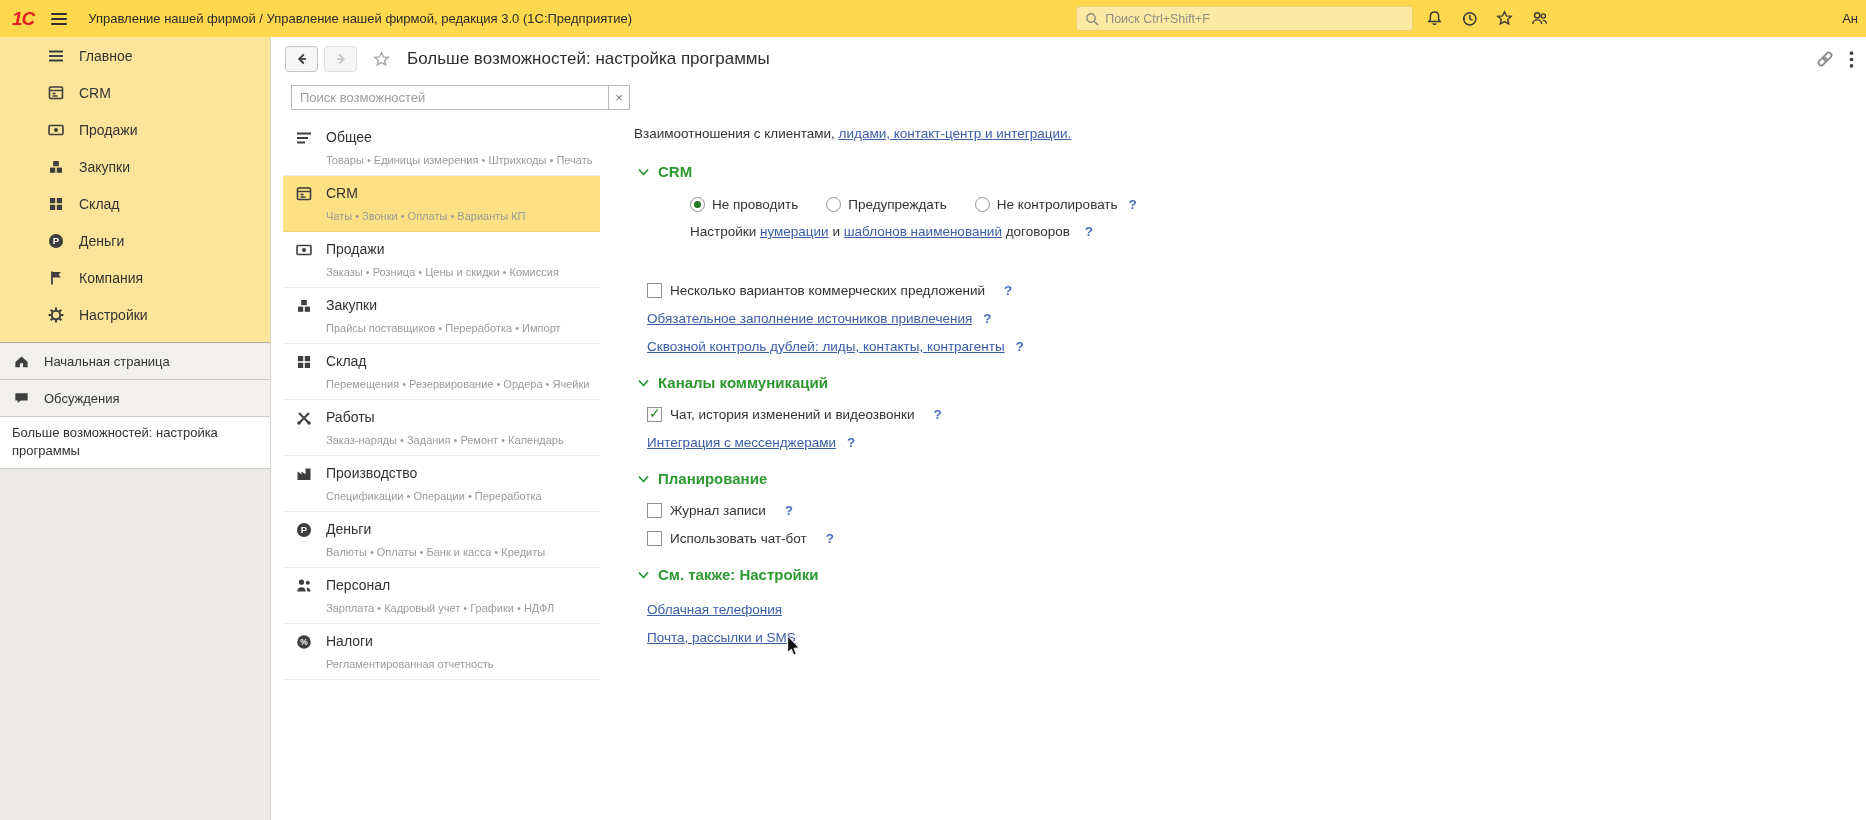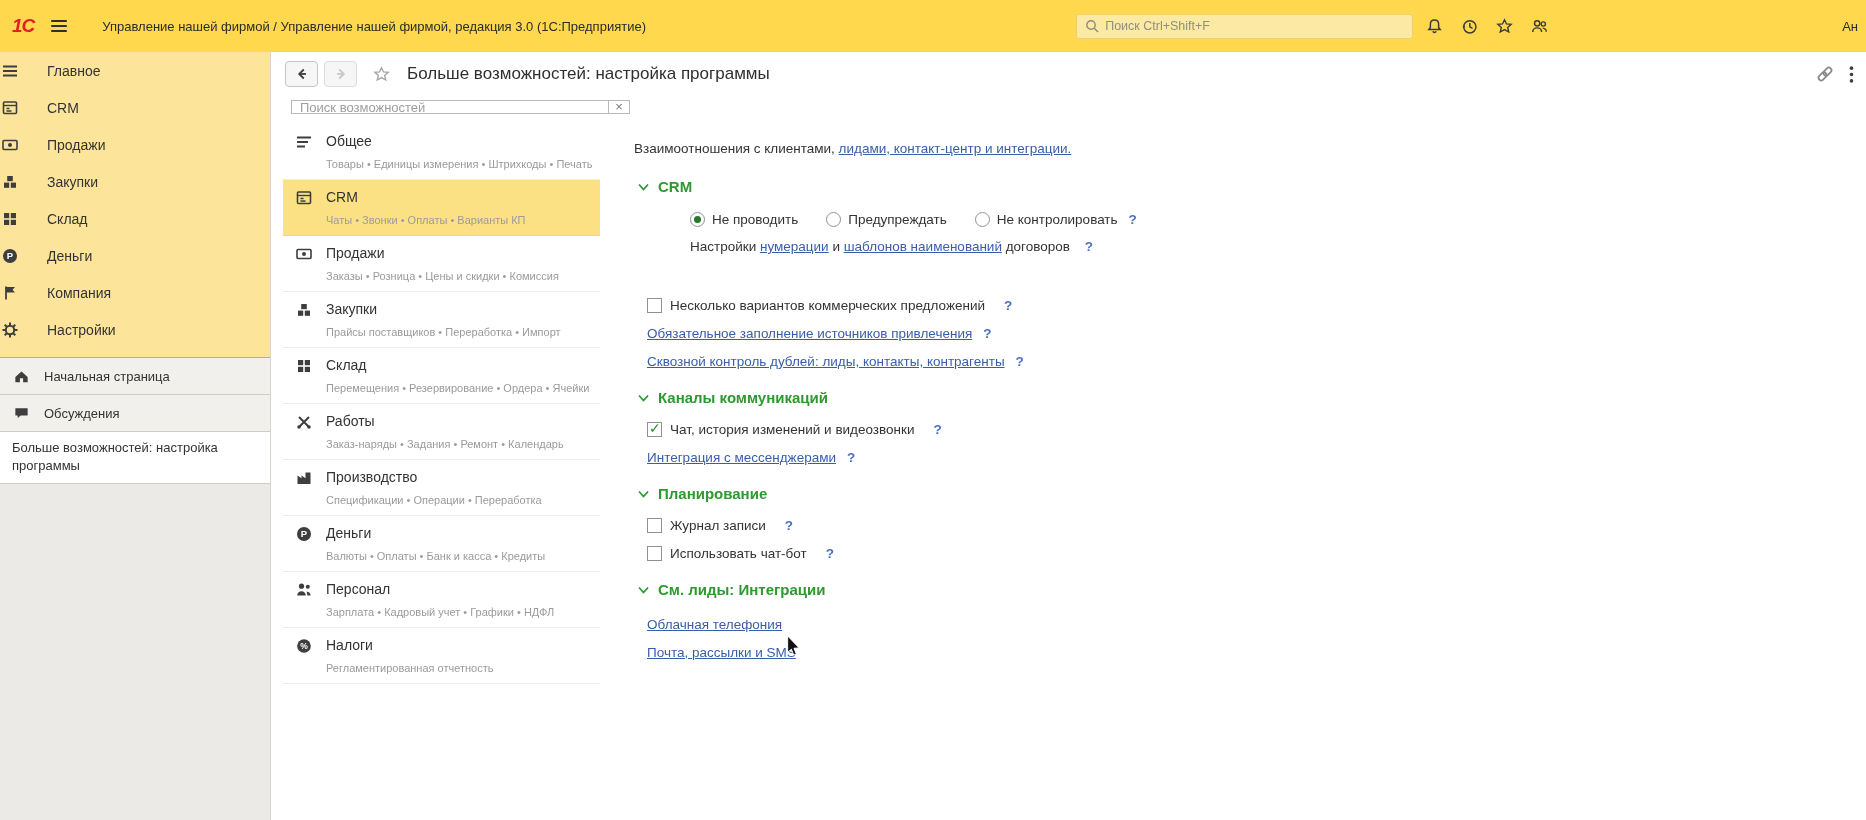--- a/index.html
+++ b/index.html
@@ -1,55 +1,55 @@
 <!DOCTYPE html>
 <html lang="ru"><head>
 <meta charset="utf-8">
 <style>
   * { box-sizing:border-box; margin:0; padding:0; }
   html,body { width:1866px; height:820px; }
   body { font-family:"Liberation Sans","DejaVu Sans",sans-serif; font-size:13px; color:#333; background:#fff; overflow:hidden; position:relative; }
 
   
-  .topbar { height:52px; background:#ffd84d; display:flex; align-items:center; padding:0 8px 0 12px; }
+  .topbar { height:37px; background:#ffd84d; display:flex; align-items:center; padding:0 8px 0 12px; }
   .logo { color:#e31e24; font-weight:bold; font-style:italic; font-size:19px; letter-spacing:-1px; margin-right:10px; cursor:pointer; flex:none; }
   .tb-btn { width:30px; height:28px; display:flex; align-items:center; justify-content:center; cursor:pointer; background:none; border:none; flex:none; }
-  .app-title { font-size:13px; color:#2b2b2b; margin-left:28px; white-space:nowrap; overflow:hidden; flex:1; }
+  .app-title { font-size:13px; color:#2b2b2b; margin-left:14px; white-space:nowrap; overflow:hidden; flex:1; }
   .global-search { width:337px; height:25px; background:#fce9a4; border:1px solid #eccf72; border-radius:3px; display:flex; align-items:center; padding:0 7px; gap:5px; flex:none; }
   .global-search input { border:none; outline:none; background:transparent; flex:1; font-size:12.5px; color:#555; font-family:inherit; }
   .global-search input::placeholder { color:#8f8f7d; }
   .tb-icons { display:flex; align-items:center; gap:5px; margin-left:6px; flex:none; }
   .tb-spacer { width:288px; flex:none; }
   .user-label { font-size:13px; color:#2b2b2b; white-space:nowrap; flex:none; }
 
   
   .app { display:flex; height:784px; }
 
   
   .sidebar { width:271px; flex:none; display:flex; flex-direction:column; background:#eceae7; border-right:1px solid #d8d5cf; }
   .side-menu { background:#fce59a; padding-bottom:9px; }
-  .side-item { height:37px; display:flex; align-items:center; gap:28px; padding-left:1px; font-size:14px; color:#333; cursor:pointer; }
+  .side-item { height:37px; display:flex; align-items:center; gap:14px; padding-left:1px; font-size:14px; color:#333; cursor:pointer;margin-left:46px; }
   .side-row { height:37px; background:#f2f0ed; border-top:1px solid #cfccc6; display:flex; align-items:center; gap:14px; padding-left:13px; font-size:13px; cursor:pointer; }
   .side-row.first { border-top:1px solid #b3afa8; }
   .open-window { background:#fff; border-top:1px solid #cfccc6; border-bottom:1px solid #cfccc6; padding:7px 12px 8px; font-size:13px; line-height:1.4; cursor:pointer; }
   .side-fill { flex:1; }
 
   
   .main { flex:1; display:flex; flex-direction:column; min-width:0; background:#fff; }
   .main-header { height:44px; flex:none; display:flex; align-items:center; gap:6px; padding:0 10px 0 14px; }
   .nav-btn { width:33px; height:26px; border:1px solid #c6c6c6; border-radius:4px; background:#f6f6f6; display:flex; align-items:center; justify-content:center; cursor:pointer; }
   .nav-btn.disabled { border-color:#dddddd; cursor:default; }
   .star-btn { background:none; border:none; margin-left:9px; cursor:pointer; display:flex; }
   .page-title { font-size:17px; font-weight:400; color:#2f2f2f; margin-left:10px; white-space:nowrap; }
   .header-right { margin-left:auto; display:flex; align-items:center; gap:14px; padding-right:2px; }
   .hr-btn { background:none; border:none; cursor:pointer; display:flex; }
 
   .main-body { flex:1; display:flex; min-height:0; }
   .left-col { flex:none; width:349px; margin-left:12px; }
-  .feature-search { margin-top:4px; display:flex; height:14px; width:347px;padding-left:8px; }
+  .feature-search { margin-top:4px; display:flex; height:25px; width:347px;padding-left:8px; }
   .fs-input { flex:1; border:1px solid #b9b9b9; padding:0 8px; font-size:13px; font-family:inherit; color:#333; outline:none; min-width:0; }
   .fs-input::placeholder { color:#9e9e9e; }
   .fs-clear { width:21px; border:1px solid #b9b9b9; border-left:none; background:#fff; color:#777; font-size:13px; cursor:pointer; display:flex; align-items:center; justify-content:center; padding-bottom:1px; font-family:inherit; }
 
   .cat-list { margin-top:10px; width:317px; }
   .cat-item { border-bottom:1px solid #ececec; padding:9px 0 8px; cursor:pointer; }
   .cat-item.selected { background:#fbe184; border-bottom-color:#f0d679; }
   .cat-main { display:flex; align-items:flex-start; gap:13px; padding-left:12px; }
   .cat-label { font-size:14px; color:#333; }
   .cat-sub { margin:7px 0 0 43px; font-size:11px; color:#9b9b9b; line-height:13px; }
@@ -462,21 +462,21 @@
         <label class="check-row mt8">
           <span class="cbox"></span>
           <span>Использовать чат-бот</span>
           <span class="help">?</span>
         </label>
 
         <div class="section-h mt18">
           <svg class="ic" width="11" height="8" viewBox="0 0 11 8">
               <path d="M1 1.5l4.5 5L10 1.5" fill="none" stroke="#2d9930" stroke-width="1.8"></path>
             </svg>
-          <span>См. лиды: Интеграции</span>
+          <span>См. также: Настройки</span>
         </div>
 
         <div class="link-row mt16">
           <span class="lnk">Облачная телефония</span>
         </div>
         <div class="link-row mt8">
           <span class="lnk">Почта, рассылки и SMS</span>
         </div>
       </div>
     </div>

